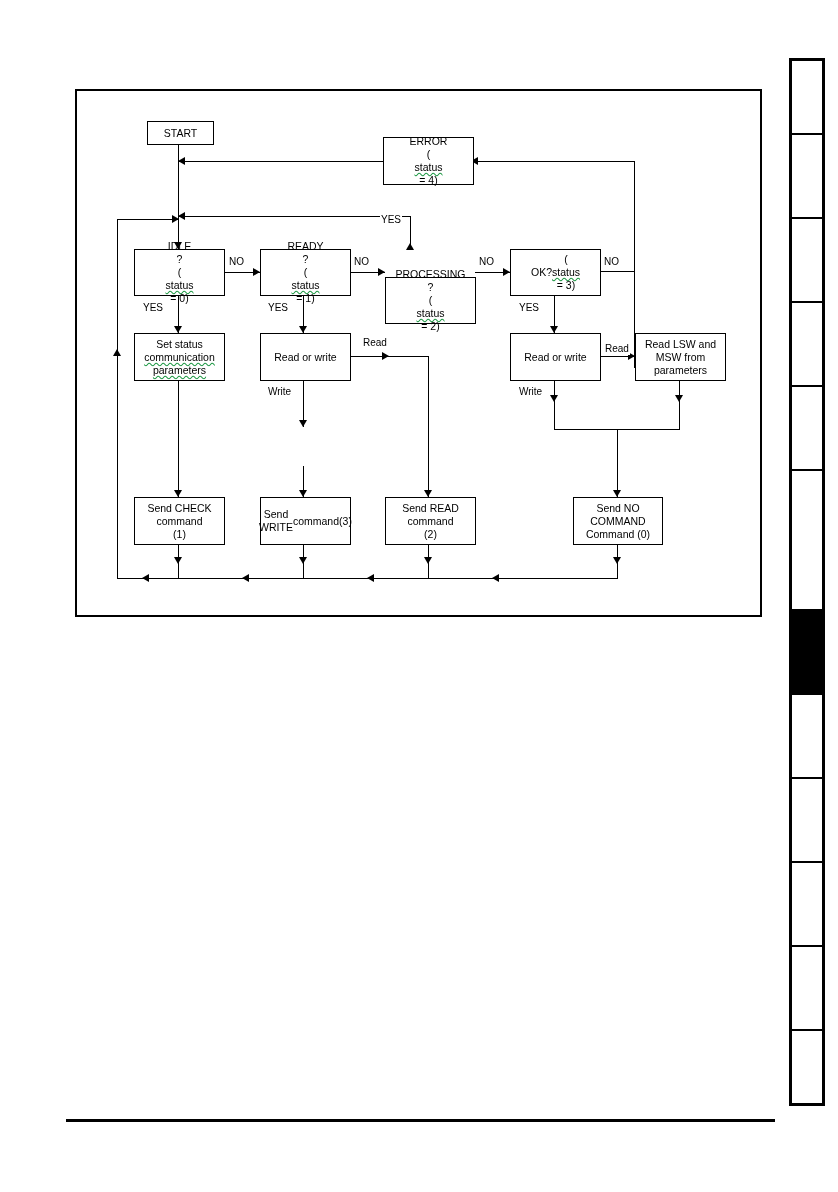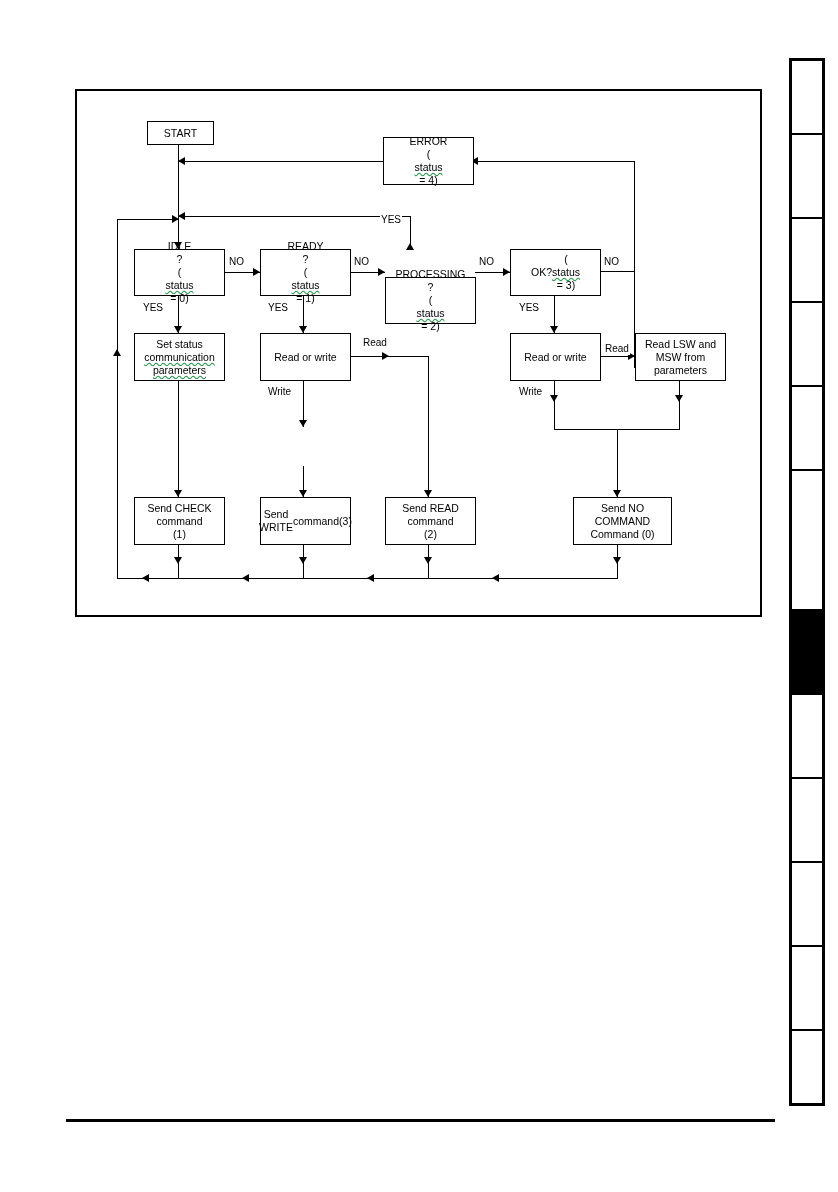--- a/index.html
+++ b/index.html
@@ -213,21 +213,21 @@
       <span>command</span>
       <span>(3)</span>
     </div>
 
     <div class="node" style="left:308px;top:406px;width:91px;height:48px;flex-direction:column;">
       <span>Send READ</span>
       <span>command</span>
       <span>(2)</span>
     </div>
 
-    <div class="node" style="left:496px;top:406px;width:99px;height:48px;flex-direction:column;">
+    <div class="node" style="left:496px;top:406px;width:90px;height:48px;flex-direction:column;">
       <span>Send NO</span>
       <span>COMMAND</span>
       <span>Command (0)</span>
     </div>
 
   </div>
 
   <div class="tabstrip">
     <div class="tab" style="top:0px;height:74px;"></div>
     <div class="tab" style="top:74px;height:84px;"></div>

